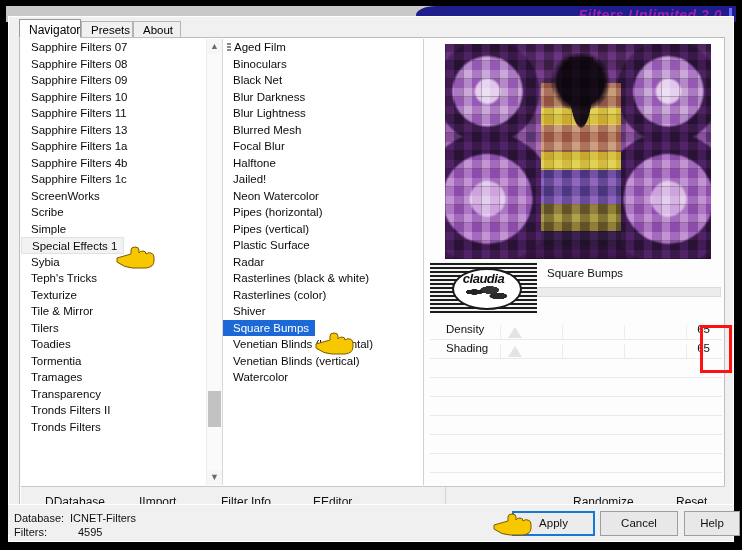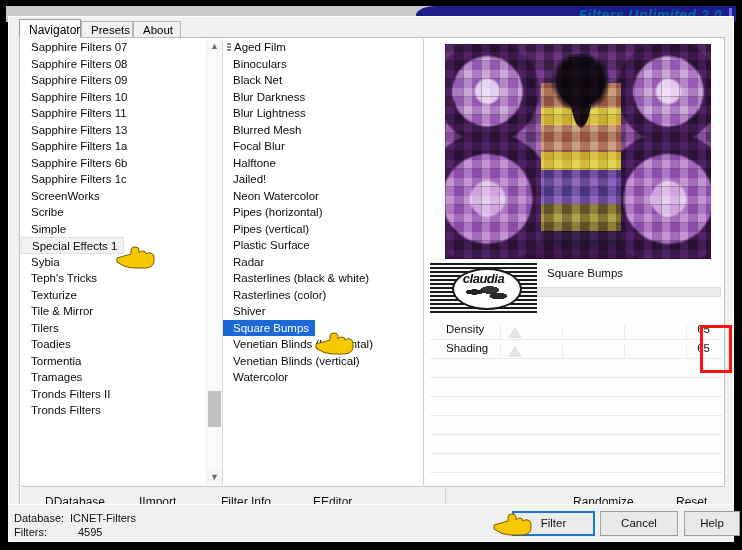--- a/index.html
+++ b/index.html
@@ -28,21 +28,21 @@
     overflow:hidden;
   }
   .title-banner{
     position:absolute;right:0;top:0;height:18px;width:320px;
     background:#1d1d8c;
     border-top-left-radius:40px 18px;
     border-bottom-left-radius:40px 18px;
   }
   .title-text{
     position:absolute;right:14px;top:1px;
-    color:#0369a1;
+    color:#a21caf;
     font-style:italic;font-weight:bold;font-size:14px;
     letter-spacing:.5px;
     font-family:"Liberation Sans", sans-serif;
     white-space:nowrap;
   }
   .title-caret{
     position:absolute;right:4px;top:2px;width:3px;height:13px;background:#6a6aff;
   }
 
   
@@ -376,21 +376,21 @@
             <div class="li-row">
               <div class="li">Sapphire Filters 11</div>
             </div>
             <div class="li-row">
               <div class="li">Sapphire Filters 13</div>
             </div>
             <div class="li-row">
               <div class="li">Sapphire Filters 1a</div>
             </div>
             <div class="li-row">
-              <div class="li">Sapphire Filters 6b</div>
+              <div class="li">Sapphire Filters 4b</div>
             </div>
             <div class="li-row">
               <div class="li">Sapphire Filters 1c</div>
             </div>
             <div class="li-row">
               <div class="li">ScreenWorks</div>
             </div>
             <div class="li-row">
               <div class="li">Scribe</div>
             </div>
@@ -414,20 +414,23 @@
               <div class="li">Tilers</div>
             </div>
             <div class="li-row">
               <div class="li">Toadies</div>
             </div>
             <div class="li-row">
               <div class="li">Tormentia</div>
             </div>
             <div class="li-row">
               <div class="li">Tramages</div>
+            </div>
+            <div class="li-row">
+              <div class="li">Transparency</div>
             </div>
             <div class="li-row">
               <div class="li">Tronds Filters II</div>
             </div>
             <div class="li-row">
               <div class="li">Tronds Filters</div>
             </div>
           </div>
       </div>
       <div class="vscroll" style="left:186px;top:1px;height:446px;">
@@ -585,21 +588,21 @@
     </div>
   </div>
 
   <div class="statusbar">
     <div class="st-line" style="left:6px;top:7px;">Database:</div>
     <div class="st-line" style="left:62px;top:7px;">ICNET-Filters</div>
     <div class="st-line" style="left:6px;top:21px;">Filters:</div>
     <div class="st-line" style="left:70px;top:21px;">4595</div>
 
     <div class="btn focus" style="left:504px;top:6px;width:83px;">
-      <span>Filter</span>
+      <span>Apply</span>
     </div>
     <div class="btn" style="left:592px;top:6px;width:78px;">
       <span>Cancel</span>
     </div>
     <div class="btn" style="left:676px;top:6px;width:56px;">
       <span>Help</span>
     </div>
   </div>
 
   <div class="redbox"></div>

